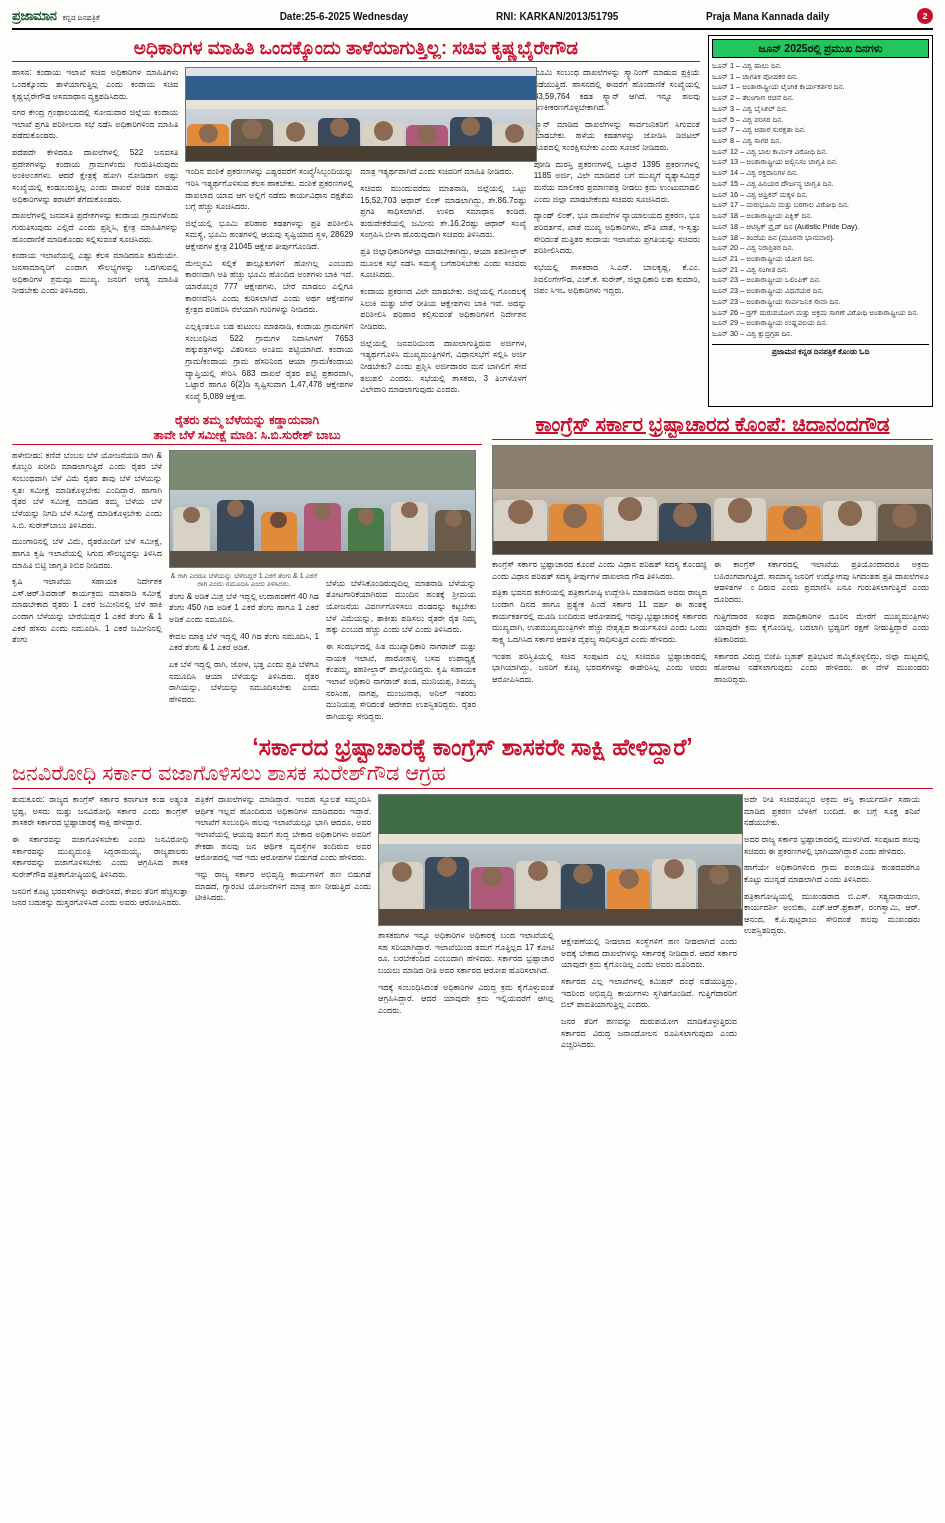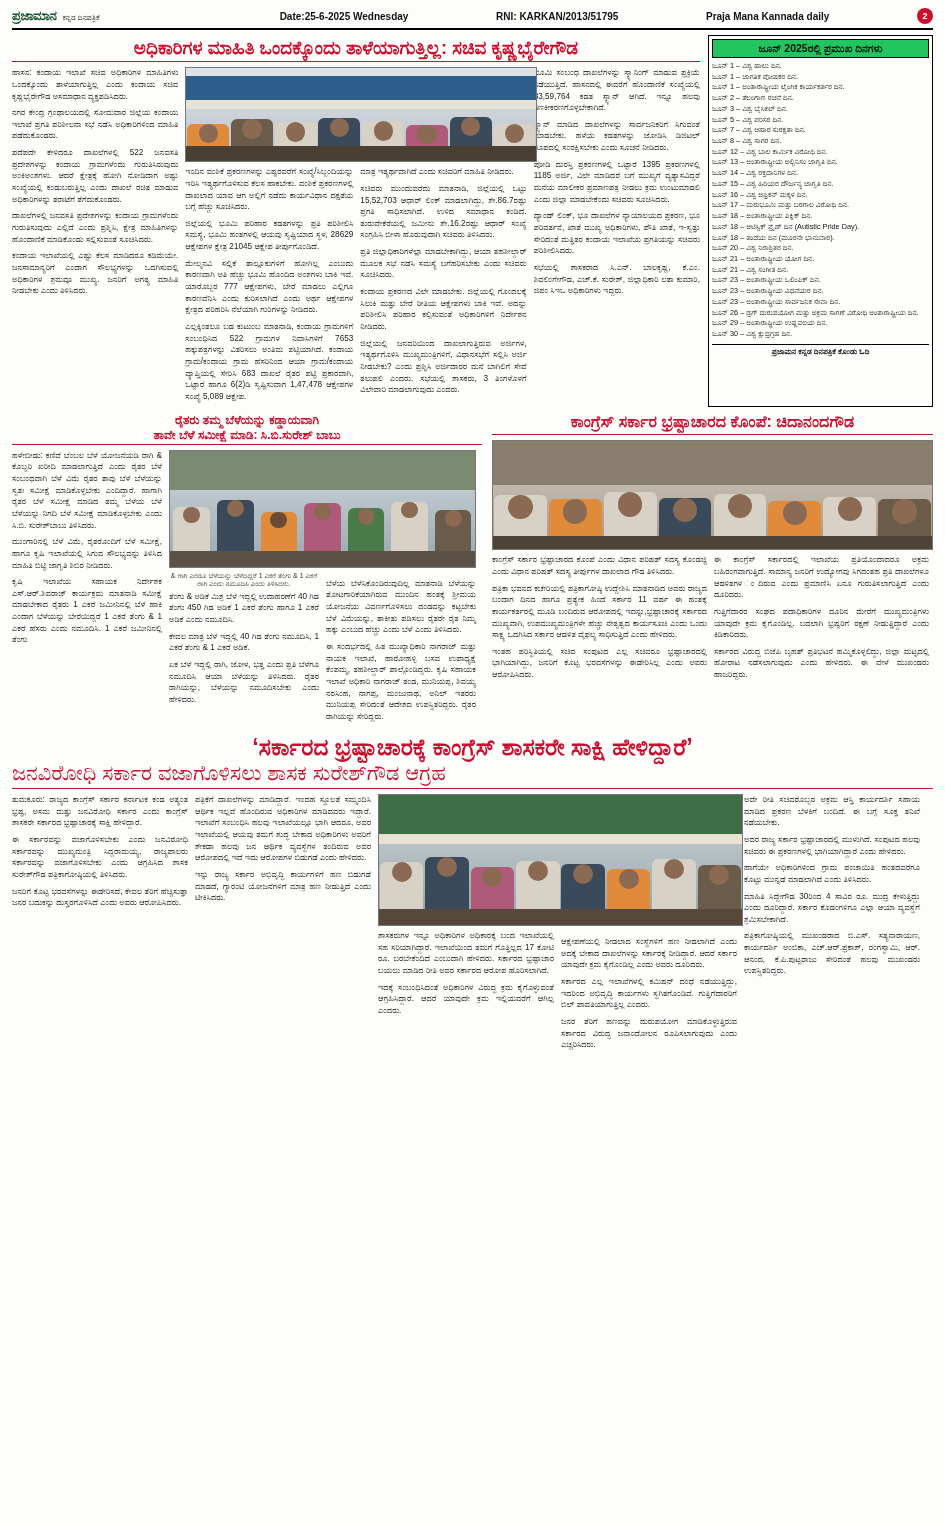--- a/index.html
+++ b/index.html
@@ -69,21 +69,21 @@
   .days-foot {
     margin-top:4px; border-top:1px solid #000; padding-top:2px;
     font-size:7.6px; text-align:center; font-weight:bold;
   }
 
   
   .mid-sec { display:flex; gap:10px; margin-top:6px; }
   .mid-left { width:470px; }
   .mid-right { width:441px; }
   .hl-mid { font-size:12px; line-height:1.18; }
-  .hl-mid2 { font-size:16px; line-height:1.18; }
+  .hl-mid2 { font-size:20px; line-height:1.18;text-decoration:underline; }
   .cols3 { display:flex; gap:7px; }
   .col3 { width:150px; }
   .col2 { width:215px; }
 
   
   .bot-sec { margin-top:7px; }
   .hl-big1 { font-size:23px; line-height:1.15; }
   .hl-big2 { font-size:21px; line-height:1.15; color:#c8102e; }
   .cols5 { display:flex; gap:7px; margin-top:4px; }
   .col5 { width:176px; }
@@ -411,20 +411,19 @@
           <p>ಆಕ್ಷೇಪಣೆಯಲ್ಲಿ ನೀಡಲಾದ ಸಂಸ್ಥೆಗಳಿಗೆ ಹಣ ನೀಡಲಾಗಿದೆ ಎಂದು ಅದಕ್ಕೆ ಬೇಕಾದ ದಾಖಲೆಗಳನ್ನು ಸರ್ಕಾರಕ್ಕೆ ನೀಡಿದ್ದಾರೆ. ಆದರೆ ಸರ್ಕಾರ ಯಾವುದೇ ಕ್ರಮ ಕೈಗೊಂಡಿಲ್ಲ ಎಂದು ಅವರು ದೂರಿದರು.</p>
           <p>ಸರ್ಕಾರದ ಎಲ್ಲ ಇಲಾಖೆಗಳಲ್ಲಿ ಕಮಿಷನ್ ದಂಧೆ ನಡೆಯುತ್ತಿದ್ದು, ಇದರಿಂದ ಅಭಿವೃದ್ಧಿ ಕಾರ್ಯಗಳು ಸ್ಥಗಿತಗೊಂಡಿವೆ. ಗುತ್ತಿಗೆದಾರರಿಗೆ ಬಿಲ್ ಪಾವತಿಯಾಗುತ್ತಿಲ್ಲ ಎಂದರು.</p>
           <p>ಜನರ ತೆರಿಗೆ ಹಣವನ್ನು ದುರುಪಯೋಗ ಮಾಡಿಕೊಳ್ಳುತ್ತಿರುವ ಸರ್ಕಾರದ ವಿರುದ್ಧ ಜನಾಂದೋಲನ ರೂಪಿಸಲಾಗುವುದು ಎಂದು ಎಚ್ಚರಿಸಿದರು.</p>
         </div>
       </div>
       <div class="col5">
         <div class="body-txt">
           <p>ಅದೇ ರೀತಿ ಸಚಿವರೊಬ್ಬರ ಅಕ್ರಮ ಆಸ್ತಿ ಕಾರ್ಯದರ್ಶಿ ಸಹಾಯ ಮಾಡಿದ ಪ್ರಕರಣ ಬೆಳಕಿಗೆ ಬಂದಿದೆ. ಈ ಬಗ್ಗೆ ಸೂಕ್ತ ತನಿಖೆ ನಡೆಯಬೇಕು.</p>
           <p>ಅದರ ರಾಜ್ಯ ಸರ್ಕಾರ ಭ್ರಷ್ಟಾಚಾರದಲ್ಲಿ ಮುಳುಗಿದೆ. ಸಂಪುಟದ ಹಲವು ಸಚಿವರು ಈ ಪ್ರಕರಣಗಳಲ್ಲಿ ಭಾಗಿಯಾಗಿದ್ದಾರೆ ಎಂದು ಹೇಳಿದರು.</p>
           <p>ಹಾಗೆಯೇ ಅಧಿಕಾರಿಗಳಿಂದ ಗ್ರಾಮ ಪಂಚಾಯಿತಿ ಹಂತದವರೆಗೂ ಕೊಟ್ಟು ಮುನ್ನಡೆ ಮಾಡಲಾಗಿದೆ ಎಂದು ತಿಳಿಸಿದರು.</p>
-          <p>ಮಾಹಿತಿ ಸಿದ್ದೇಗೌಡ 30ರಿಂದ 4 ಸಾವಿರ ರೂ. ಮುದ್ರ ಕೇಳುತ್ತಿದ್ದು ಎಂದು ದೂರಿದ್ದಾರೆ. ಸರ್ಕಾರ ಕೊಡಂಗಳಿಗೂ ಎಲ್ಲಾ ಆಯಾ ವ್ಯವಸ್ಥೆಗೆ ಶ್ರಮಿಸಬೇಕಾಗಿದೆ.</p>
           <p>ಪತ್ರಿಕಾಗೋಷ್ಠಿಯಲ್ಲಿ ಮುಖಂಡರಾದ ಬಿ.ಎಸ್. ಸತ್ಯನಾರಾಯಣ, ಕಾರ್ಯದರ್ಶಿ ಅಂಬಿಕಾ, ಎಚ್.ಆರ್.ಪ್ರಕಾಶ್, ರಂಗಸ್ವಾಮಿ, ಆರ್. ಆನಂದ, ಕೆ.ಪಿ.ಪುಟ್ಟರಾಜು ಸೇರಿದಂತೆ ಹಲವು ಮುಖಂಡರು ಉಪಸ್ಥಿತರಿದ್ದರು.</p>
         </div>
       </div>
     </div>
   </div>
 
 </div>
 
 </body></html>

